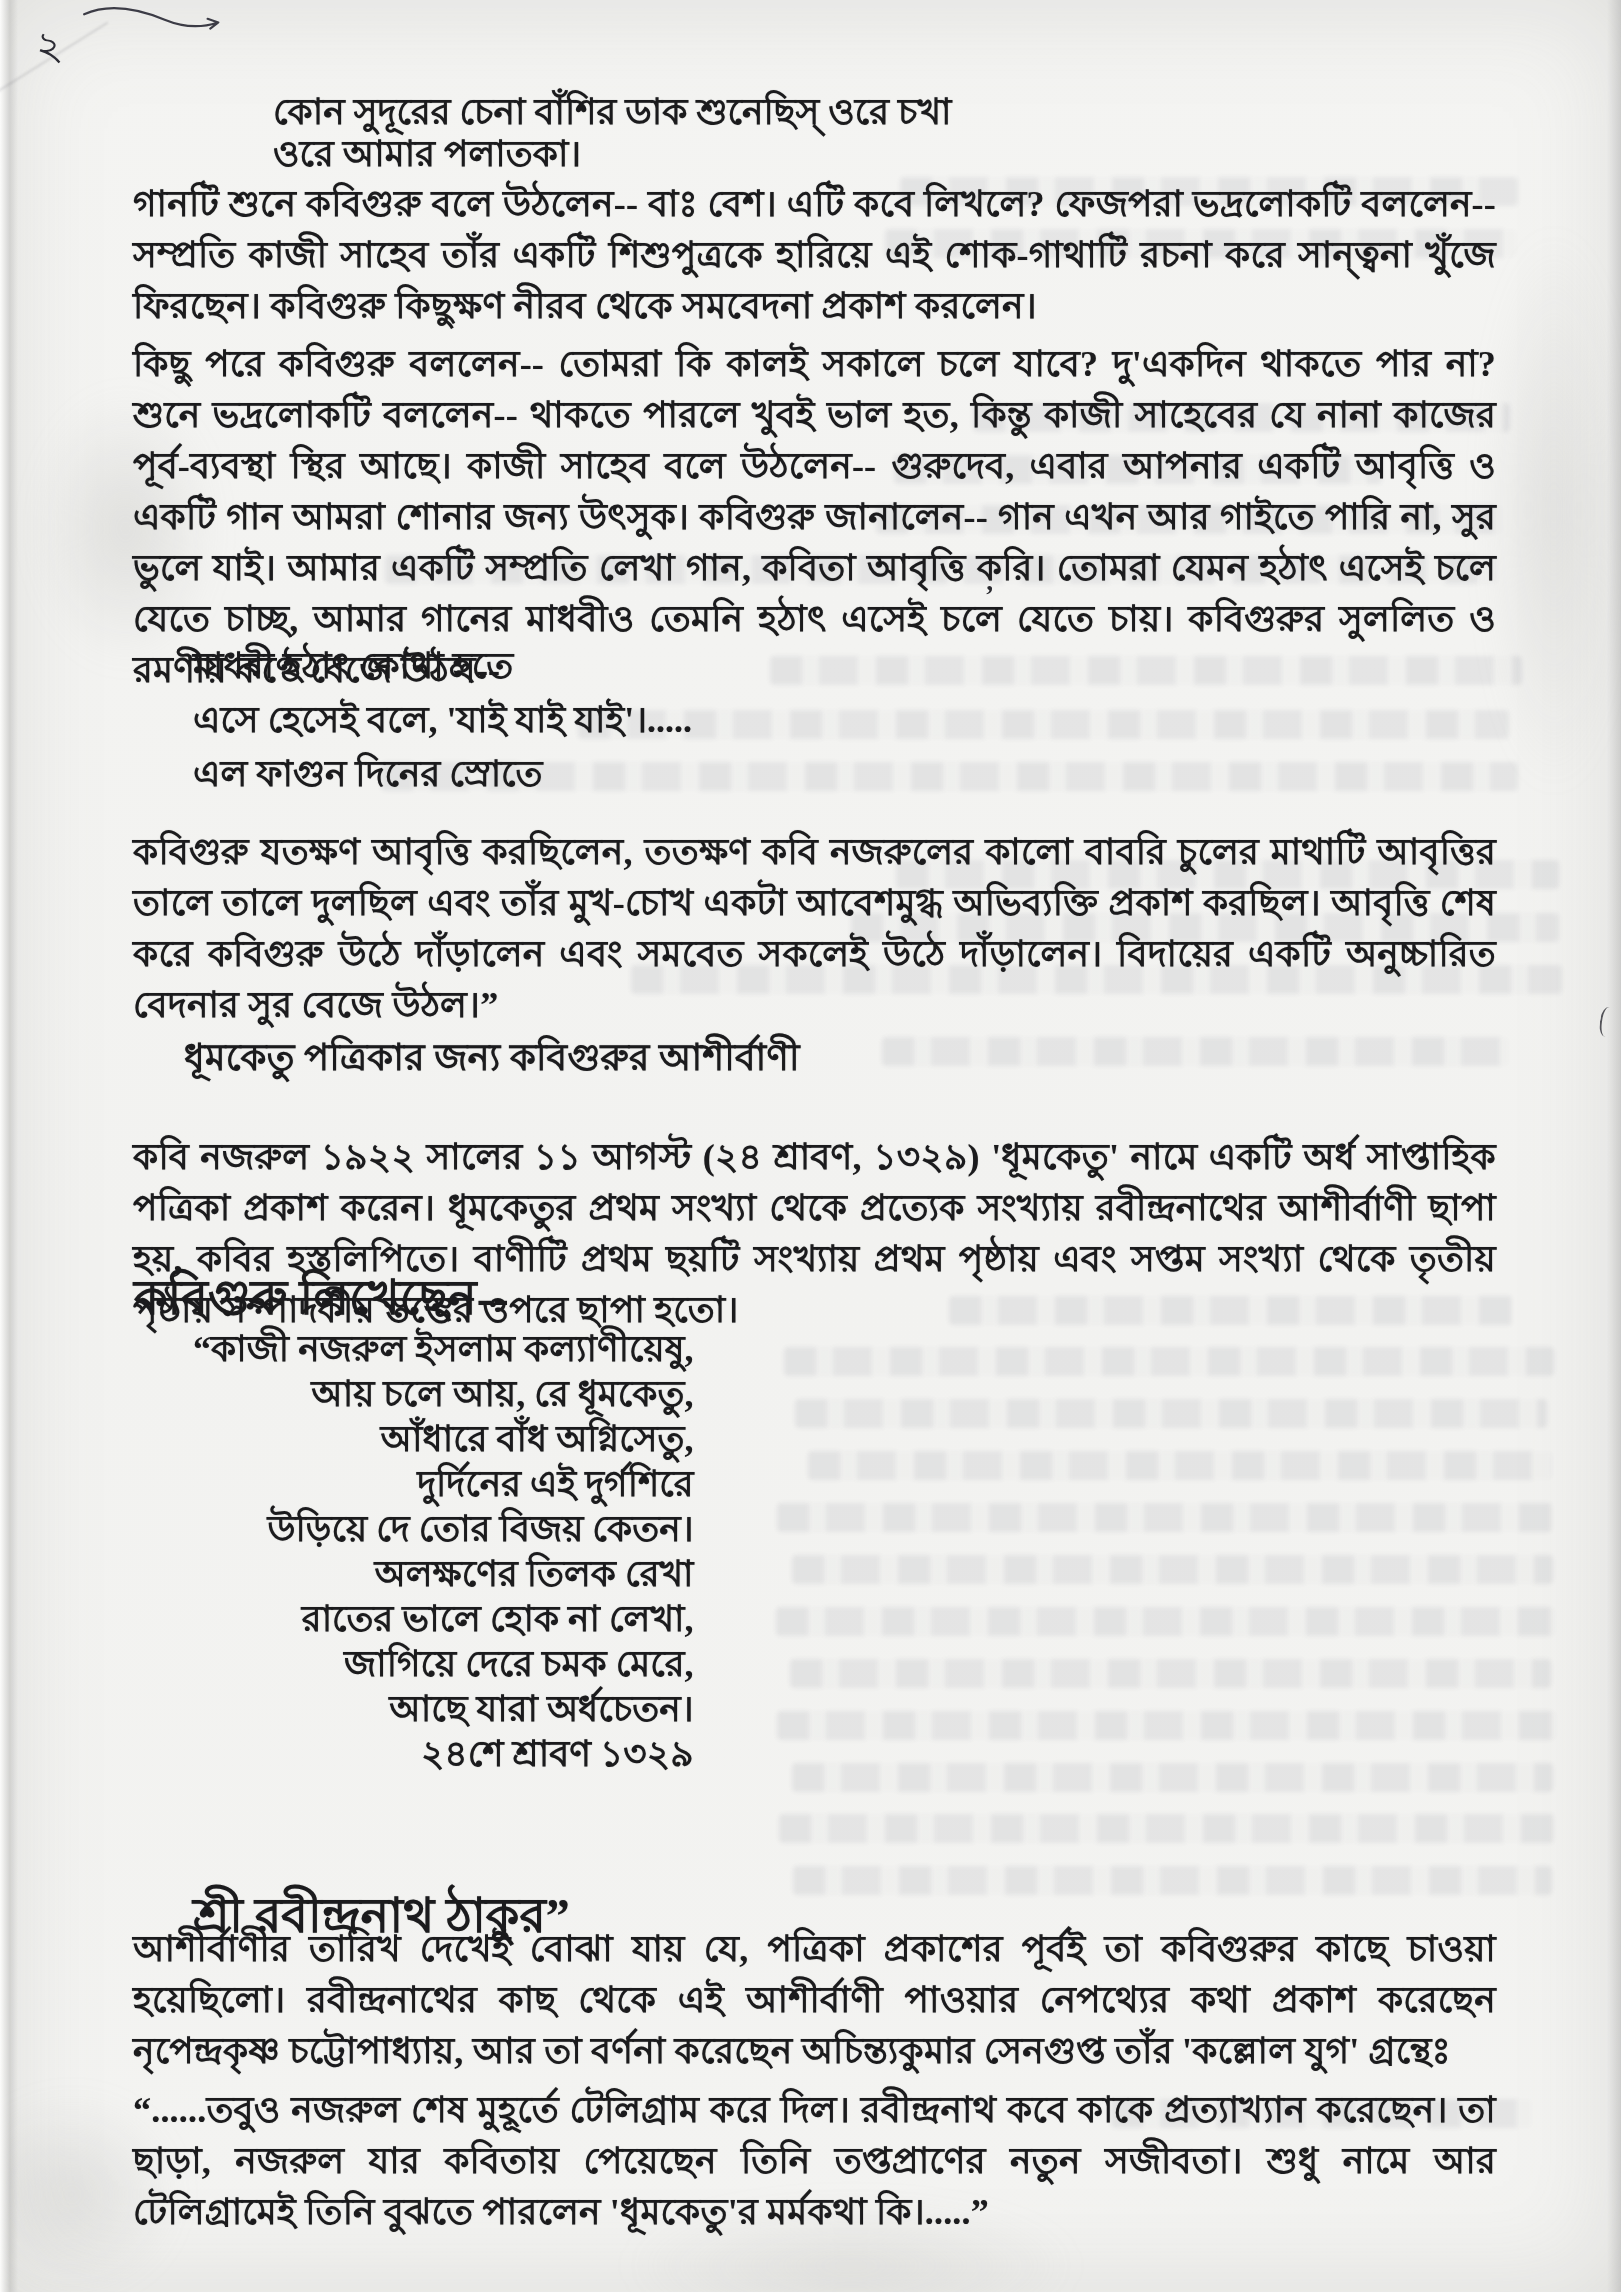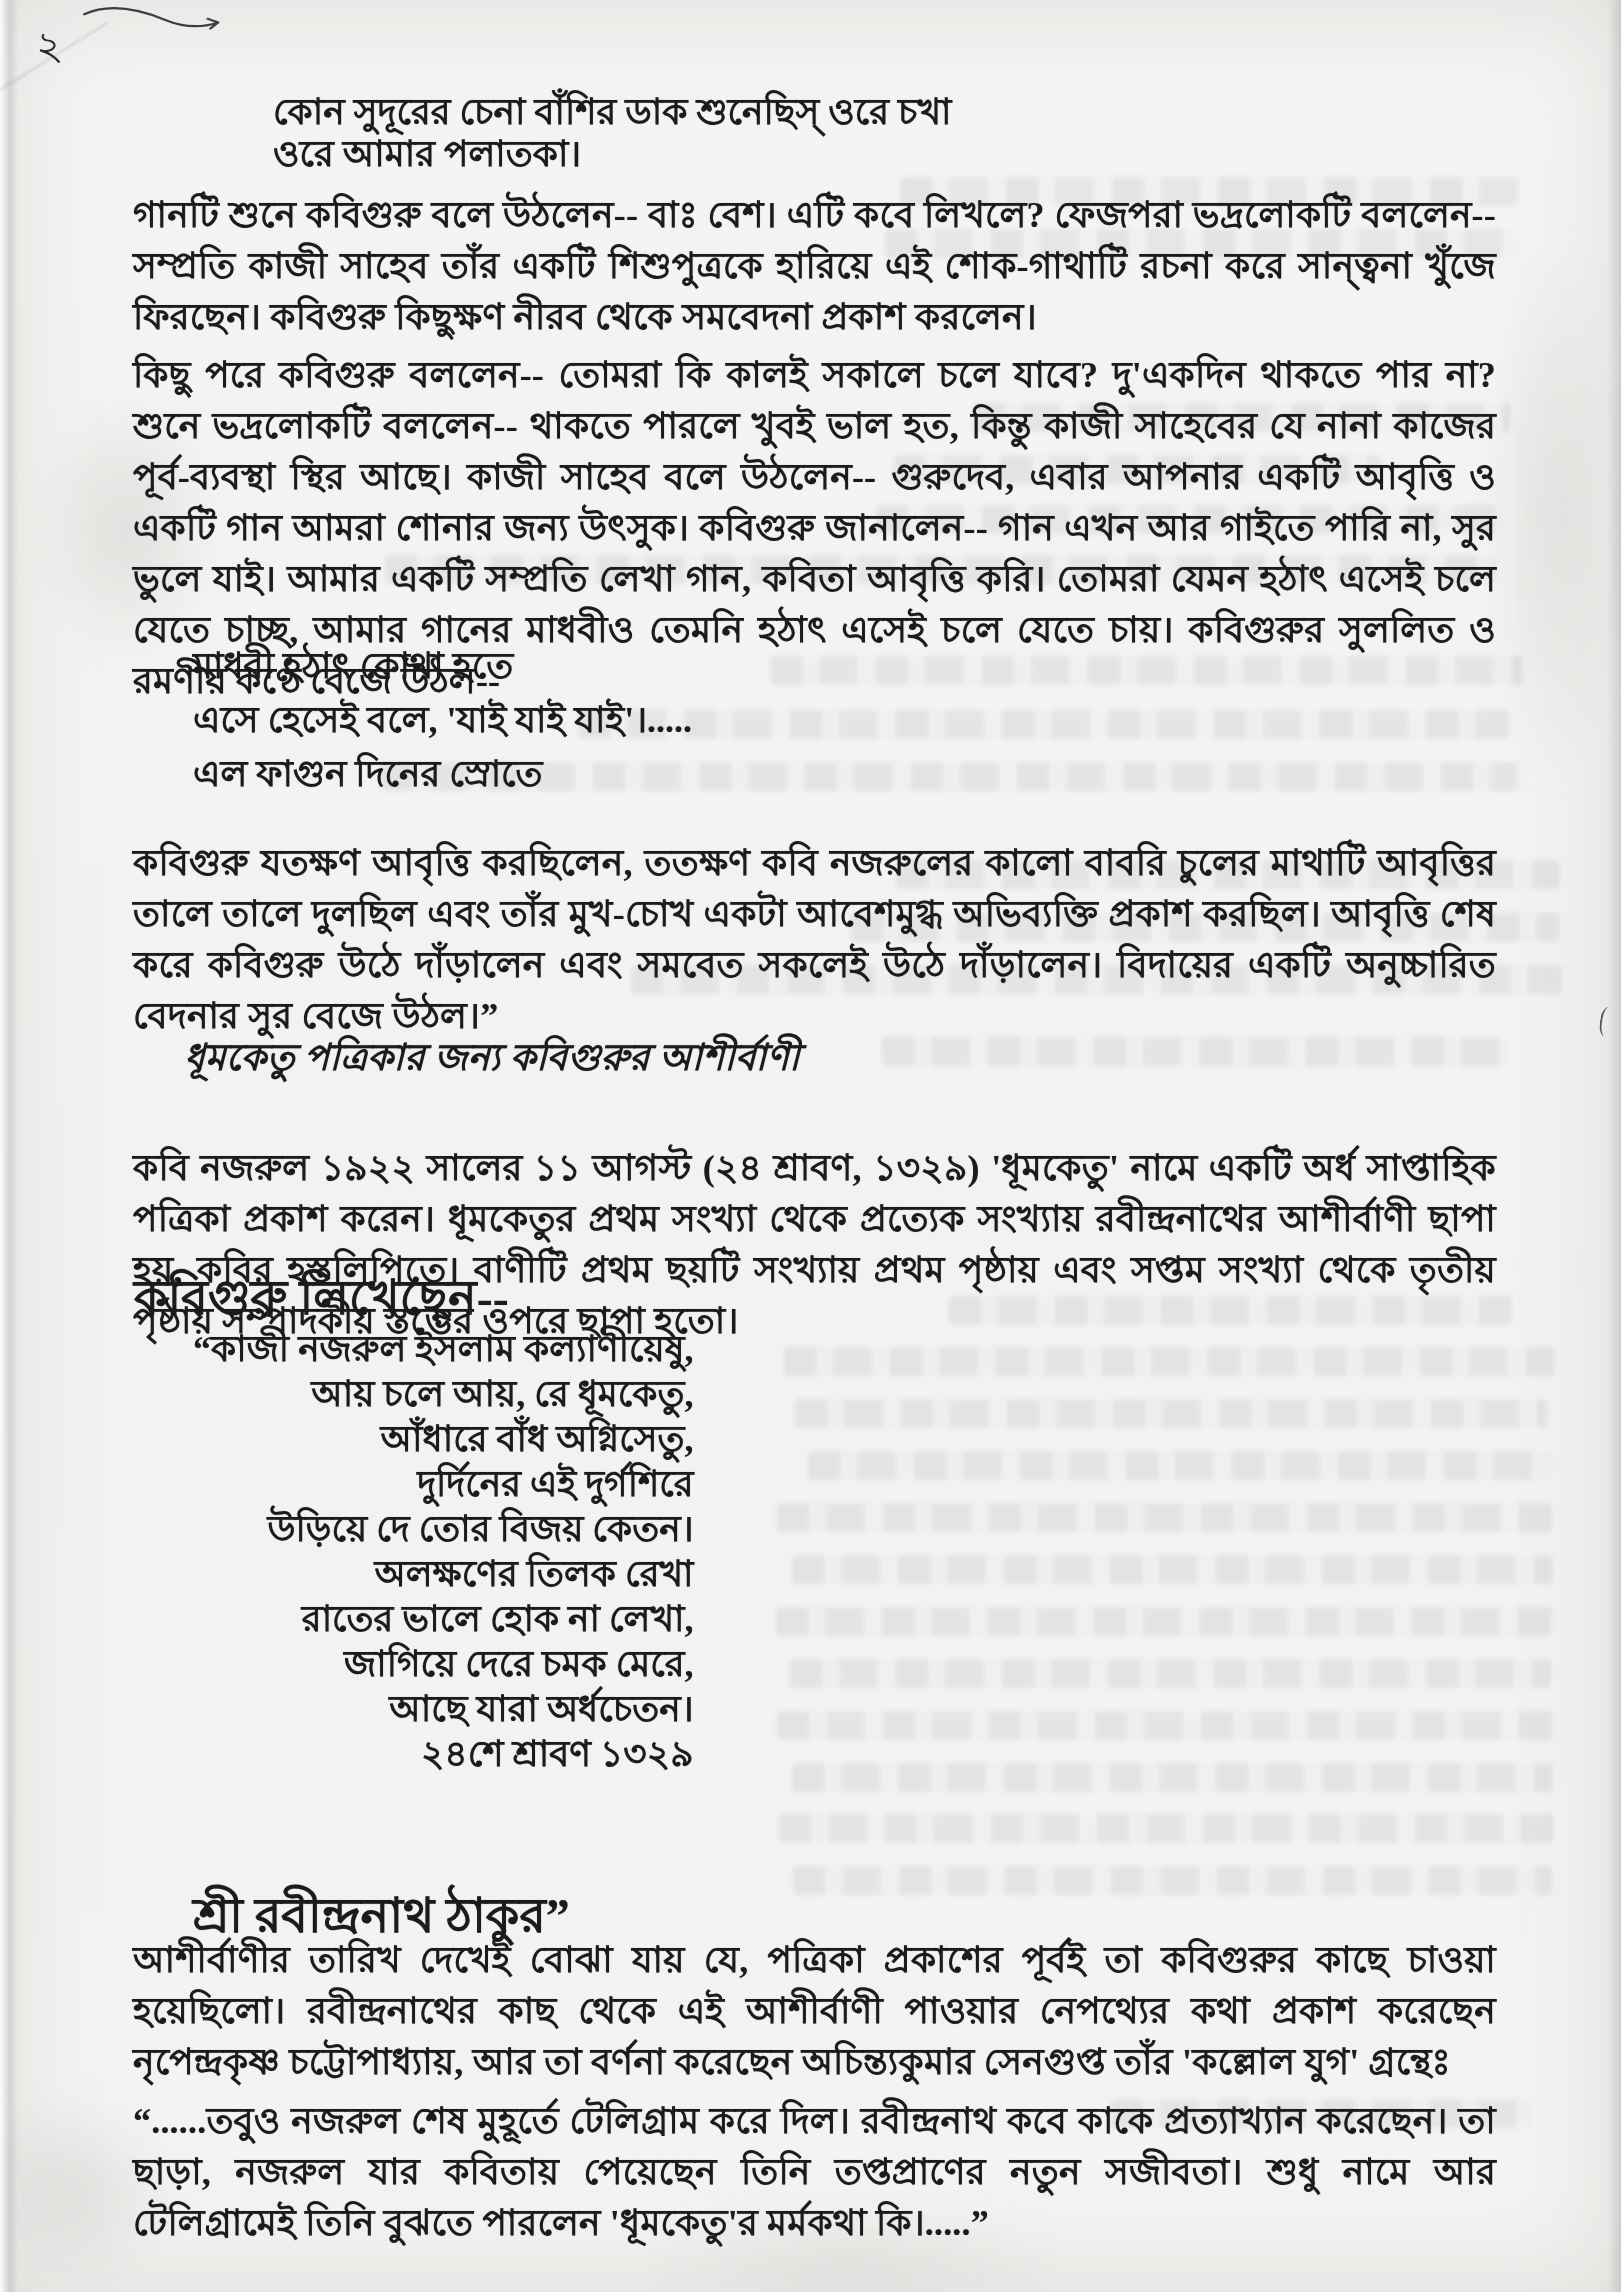--- a/index.html
+++ b/index.html
@@ -13,21 +13,20 @@
     color:#1b1b1d;
     box-shadow:inset 0 0 107px rgba(120,120,118,0.18);
   }
   
   .para{
     position:absolute;left:133px;width:1363px;
     font-size:36px;line-height:51px;font-weight:600;
     text-align:justify;letter-spacing:0.2px;
     text-shadow:0 0 0.9px rgba(25,25,25,.4);
     z-index:3;
-    margin-top:11px;
   }
   .verse{position:absolute;z-index:3;font-weight:700;text-shadow:0 0 0.9px rgba(25,25,25,.4);margin-top:8px;}
   .verse .vl{font-size:36px;}
   .heading{
     position:absolute;left:184px;z-index:3;
     font-size:37px;font-weight:700;letter-spacing:0.2px;
     text-shadow:0 0 0.9px rgba(25,25,25,.45);
   }
   .single-line{
     position:absolute;left:134px;z-index:3;
@@ -132,21 +131,21 @@
   <div class="para" style="top:339px;">কিছু পরে কবিগুরু বললেন-- তোমরা কি কালই সকালে চলে যাবে? দু'একদিন থাকতে পার না? শুনে ভদ্রলোকটি বললেন-- থাকতে পারলে খুবই ভাল হত, কিন্তু কাজী সাহেবের যে নানা কাজের পূর্ব-ব্যবস্থা স্থির আছে। কাজী সাহেব বলে উঠলেন-- গুরুদেব, এবার আপনার একটি আবৃত্তি ও একটি গান আমরা শোনার জন্য উৎসুক। কবিগুরু জানালেন-- গান এখন আর গাইতে পারি না, সুর ভুলে যাই। আমার একটি সম্প্রতি লেখা গান, কবিতা আবৃত্তি করি। তোমরা যেমন হঠাৎ এসেই চলে যেতে চাচ্ছ, আমার গানের মাধবীও তেমনি হঠাৎ এসেই চলে যেতে চায়। কবিগুরুর সুললিত ও রমণীয় কণ্ঠে বেজে উঠল--</div>
 
   <div class="verse" style="left:193px;top:631px;line-height:54px;">
     <div class="vl">মাধবী হঠাৎ কোথা হতে</div>
     <div class="vl">এসে হেসেই বলে, 'যাই যাই যাই'।.....</div>
     <div class="vl">এল ফাগুন দিনের স্রোতে</div>
   </div>
 
   <div class="para" style="top:827px;">কবিগুরু যতক্ষণ আবৃত্তি করছিলেন, ততক্ষণ কবি নজরুলের কালো বাবরি চুলের মাথাটি আবৃত্তির তালে তালে দুলছিল এবং তাঁর মুখ-চোখ একটা আবেশমুগ্ধ অভিব্যক্তি প্রকাশ করছিল। আবৃত্তি শেষ করে কবিগুরু উঠে দাঁড়ালেন এবং সমবেত সকলেই উঠে দাঁড়ালেন। বিদায়ের একটি অনুচ্চারিত বেদনার সুর বেজে উঠল।”</div>
 
-  <div class="heading" style="top:1028px;font-style:italic;">ধূমকেতু পত্রিকার জন্য কবিগুরুর আশীর্বাণী</div>
+  <div class="heading" style="top:1028px;">ধূমকেতু পত্রিকার জন্য কবিগুরুর আশীর্বাণী</div>
 
   <div class="para" style="top:1132px;">কবি নজরুল ১৯২২ সালের ১১ আগস্ট (২৪ শ্রাবণ, ১৩২৯) 'ধূমকেতু' নামে একটি অর্ধ সাপ্তাহিক পত্রিকা প্রকাশ করেন। ধূমকেতুর প্রথম সংখ্যা থেকে প্রত্যেক সংখ্যায় রবীন্দ্রনাথের আশীর্বাণী ছাপা হয়, কবির হস্তলিপিতে। বাণীটি প্রথম ছয়টি সংখ্যায় প্রথম পৃষ্ঠায় এবং সপ্তম সংখ্যা থেকে তৃতীয় পৃষ্ঠায় সম্পাদকীয় স্তম্ভের ওপরে ছাপা হতো।</div>
 
   <div class="single-line" style="top:1261px;">কবিগুরু লিখেছেন--</div>
 
   <div class="verse" style="left:193px;top:1319px;line-height:45px;text-align:right;">
     <div class="vl">“কাজী নজরুল ইসলাম কল্যাণীয়েষু,</div>
     <div class="vl">আয় চলে আয়, রে ধূমকেতু,</div>
     <div class="vl">আঁধারে বাঁধ অগ্নিসেতু,</div>
     <div class="vl">দুর্দিনের এই দুর্গশিরে</div>

